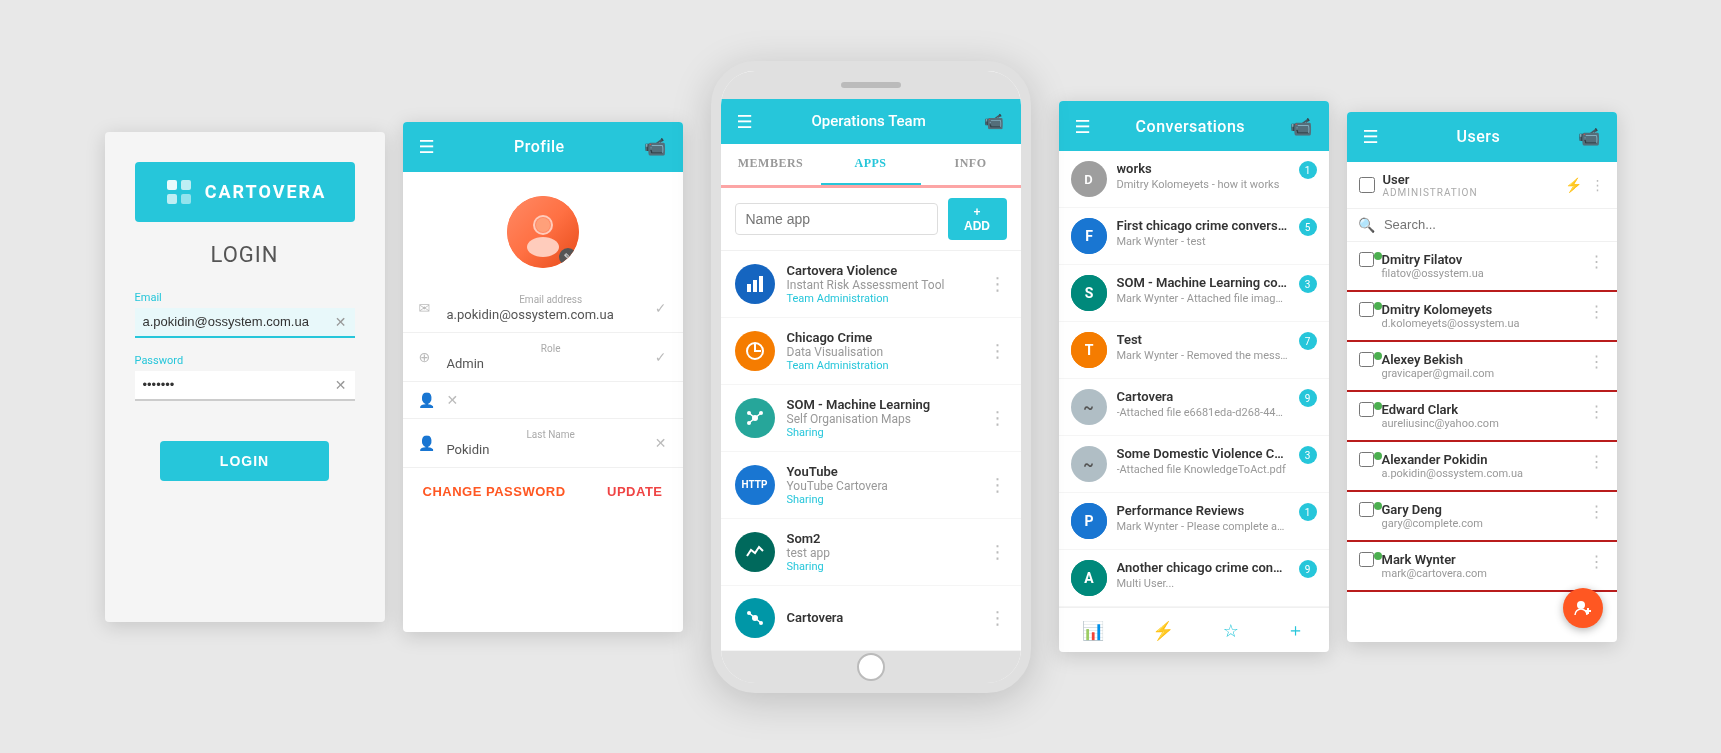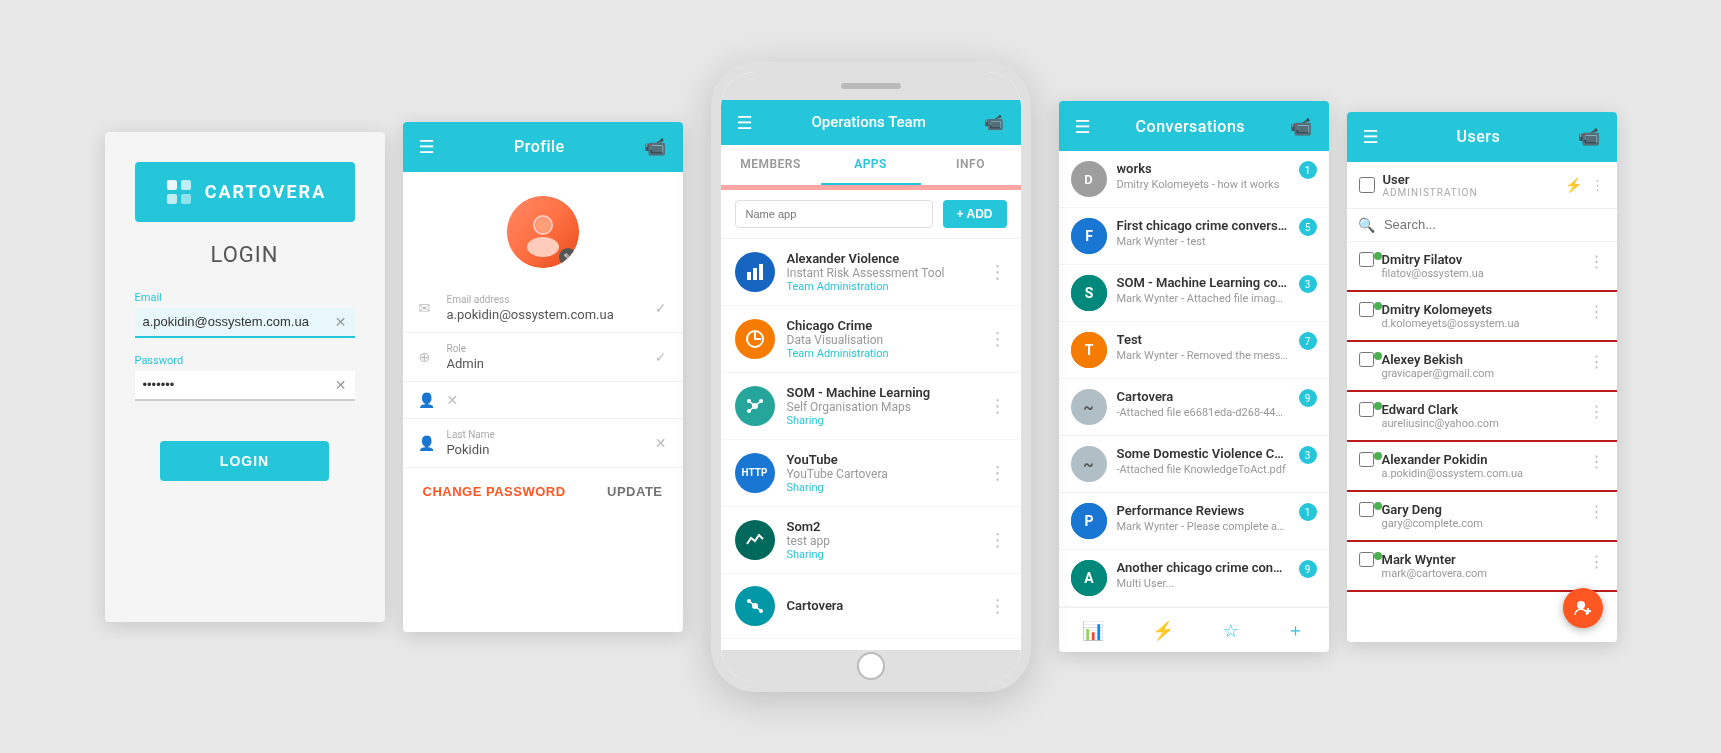--- a/index.html
+++ b/index.html
@@ -197,20 +197,21 @@
       font-size: 14px;
       width: 16px;
     }
     .field-content {
       flex: 1;
     }
     .field-sublabel {
       font-size: 10px;
       color: #aaa;
       margin-bottom: 2px;
+      text-align: center;
     }
     .field-value {
       font-size: 13px;
       color: #555;
     }
     .field-clear {
       color: #bbb;
       font-size: 14px;
       cursor: pointer;
     }
@@ -226,21 +227,21 @@
     .change-pwd-btn {
       color: #ff5722;
       font-size: 13px;
       font-weight: 600;
       background: none;
       border: none;
       cursor: pointer;
       letter-spacing: 0.5px;
     }
     .update-btn {
-      color: #737373;
+      color: #ef4444;
       font-size: 13px;
       font-weight: 600;
       background: none;
       border: none;
       cursor: pointer;
       letter-spacing: 0.5px;
       padding-left: 17px;
     }
 
     
@@ -286,21 +287,22 @@
     }
     .ops-header {
       background: #26c6da;
       display: flex;
       align-items: center;
       justify-content: space-between;
       padding: 12px 16px;
     }
     .ops-tabs {
       display: flex;
-      border-bottom: 5px solid #fca5a5;
+      border-bottom: 3px solid #fca5a5;
+      font-family: Liberation Serif, serif;
     }
     .ops-tab {
       flex: 1;
       text-align: center;
       padding: 12px 4px;
       font-size: 12px;
       font-weight: 600;
       color: #999;
       letter-spacing: 0.5px;
       cursor: pointer;
@@ -314,21 +316,21 @@
       align-items: center;
       padding: 10px 14px;
       border-bottom: 1px solid #f0f0f0;
       gap: 10px;
     }
     .ops-search-input {
       flex: 1;
       border: 1px solid #ddd;
       border-radius: 4px;
       padding: 7px 10px;
-      font-size: 11px;
+      font-size: 14px;
       color: #999;
       outline: none;
     }
     .ops-add-btn {
       background: #26c6da;
       color: white;
       border: none;
       border-radius: 4px;
       padding: 7px 14px;
       font-size: 12px;
@@ -704,21 +706,21 @@
 
           <div class="app-item">
             <div class="app-icon blue">
               <svg width="20" height="20" viewBox="0 0 20 20" fill="none">
                   <rect x="2" y="10" width="4" height="8" fill="white"></rect>
                   <rect x="8" y="6" width="4" height="12" fill="white"></rect>
                   <rect x="14" y="2" width="4" height="16" fill="white"></rect>
                 </svg>
             </div>
             <div class="app-info">
-              <div class="app-name">Alexander Violence</div>
+              <div class="app-name">Cartovera Violence</div>
               <div class="app-desc">Instant Risk Assessment Tool</div>
               <div class="app-subdesc">Team Administration</div>
             </div>
             <span class="app-more">⋮</span>
           </div>
 
           <div class="app-item">
             <div class="app-icon orange">
               <svg width="20" height="20" viewBox="0 0 20 20" fill="none">
                   <circle cx="10" cy="10" r="8" stroke="white" stroke-width="2" fill="none"></circle>

